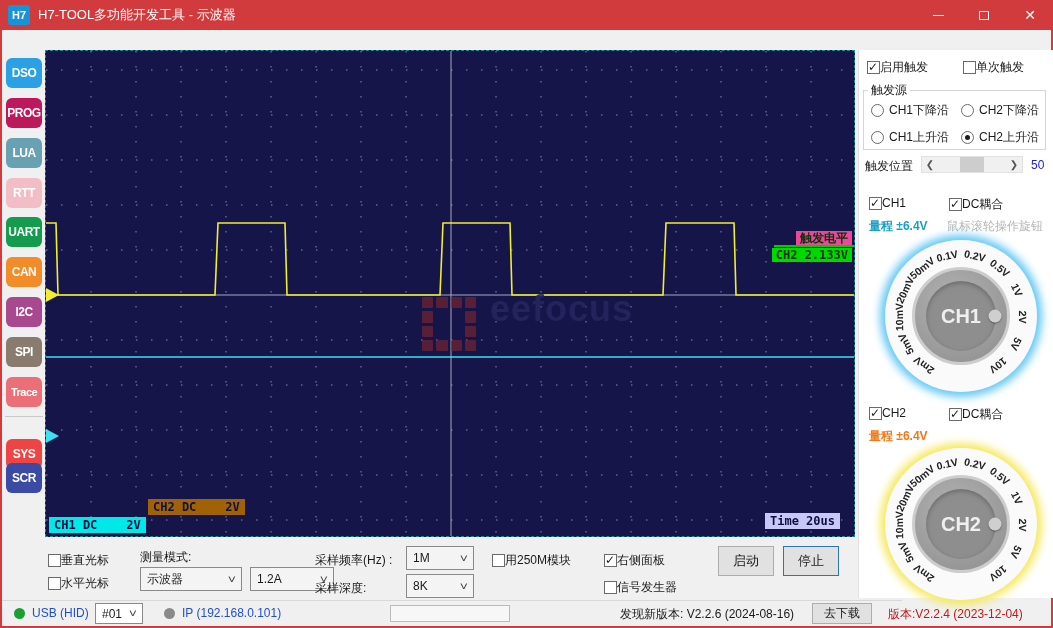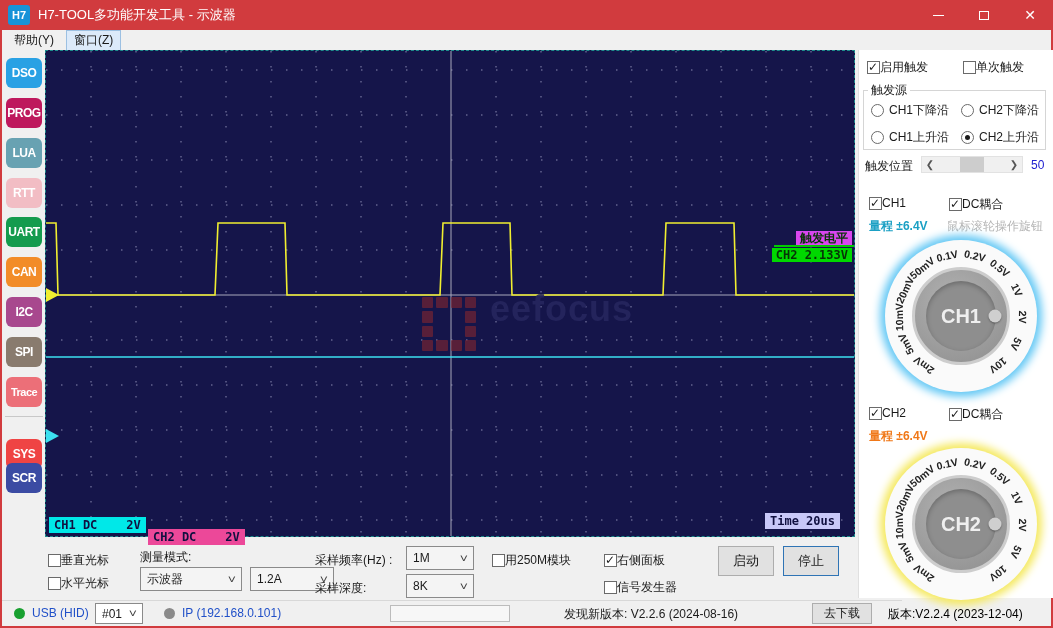--- a/index.html
+++ b/index.html
@@ -70,21 +70,21 @@
   
   .dd{position:absolute;border:1px solid #8a8a8a;background:#f4f4f4;display:flex;align-items:center;padding:4px 6px;}
   .dd .chev{margin-left:auto;color:#444;font-size:10px;transform:scaleX(1.4);}
   .btn{position:absolute;border:1px solid #adadad;background:#e1e1e1;display:flex;align-items:center;justify-content:center;font-size:13px;}
   .btn.focused{border:1px solid #2f74b5;}
   .lbl{position:absolute;white-space:nowrap;}
   
   .statusbar{position:absolute;left:2px;top:600px;width:900px;height:26px;background:#f0f0f0;border-top:1px solid #d8d8d8;}
   .dot{position:absolute;width:11px;height:11px;border-radius:50%;}
   .blue-text{color:#2050c8;}
-  .green-text{color:#000000;}
+  .green-text{color:#b91c1c;}
   .progress{position:absolute;border:1px solid #bcbcbc;background:#f7f7f7;}
 </style>
 </head>
 <body>
 
 <div class="app">
 
   <div class="titlebar">
     <div class="app-logo">H7</div>
     <div class="title">H7-TOOL多功能开发工具 - 示波器</div>
@@ -94,24 +94,20 @@
         </div>
       <div class="win-btn">
           <div class="glyph-max"></div>
         </div>
       <div class="win-btn">
           <span class="glyph-close">✕</span>
         </div>
     </div>
   </div>
 
-  <div class="menubar">
-    <div class="menu-item">帮助(Y)</div>
-    <div class="menu-item active">窗口(Z)</div>
-  </div>
 
   <div class="sidebar">
     <div class="side-btn" style="top: 8px; background-color: rgb(41, 161, 228);">DSO</div>
     <div class="side-btn" style="top: 48px; background-color: #be185d;">PROG</div>
     <div class="side-btn" style="top: 88px; background-color: rgb(104, 162, 178);">LUA</div>
     <div class="side-btn" style="top: 128px; background-color: rgb(242, 189, 196);">RTT</div>
     <div class="side-btn" style="top: 167px; background-color: rgb(20, 155, 78);">UART</div>
     <div class="side-btn" style="top: 207px; background-color: rgb(242, 140, 40);">CAN</div>
     <div class="side-btn" style="top: 247px; background-color: rgb(168, 72, 142);">I2C</div>
     <div class="side-btn" style="top: 287px; background-color: rgb(137, 123, 110);">SPI</div>
@@ -175,25 +171,25 @@
           <div class="wm-cell" style="background: rgb(122, 36, 49); opacity: 0.75;"></div>
           <div class="wm-cell" style="background: rgb(122, 36, 49); opacity: 0.75;"></div>
           <div class="wm-cell" style="background: rgb(122, 36, 49); opacity: 0.75;"></div>
           <div class="wm-cell" style="background: rgb(122, 36, 49); opacity: 0.75;"></div>
         </div>
       <div class="wm-text">
         <span class="wm-title" style="color: rgb(38, 38, 94);">eefocus</span>
       </div>
     </div>
 
-    <div class="trig-label" style="top: 180px; background-color: #d946ef;">触发电平</div>
+    <div class="trig-label" style="top: 180px; background-color: #ec4899;">触发电平</div>
     <div class="trig-label" style="top: 197px; background-color: rgb(0, 216, 0);">CH2 2.133V</div>
 
     <div class="badge" style="left: 3px; top: 466px; background-color: rgb(0, 232, 232);">CH1 DC    2V</div>
-    <div class="badge" style="left: 102px; top: 478px; background-color: #ec4899;">CH2 DC    2V</div>
+    <div class="badge" style="left: 102px; top: 448px; background-color: #a16207;">CH2 DC    2V</div>
     <div class="badge" style="left: 719px; top: 462px; background-color: rgb(200, 200, 248);">Time 20us</div>
   </div>
 
   <div class="right-panel">
     <label class="cb rp-abs" style="left:8px;top:9px">
       <span class="box checked"></span>
       <span>启用触发</span>
     </label>
     <label class="cb rp-abs" style="left:104px;top:9px">
       <span class="box"></span>
@@ -343,18 +339,18 @@
   <div class="statusbar">
     <div class="dot" style="left:12px;top:7px;background:#18a030"></div>
     <span class="lbl blue-text" style="left:30px;top:5px">USB (HID)</span>
     <div class="dd" style="left:93px;top:2px;width:48px;height:21px;background:#fff">
       <span>#01</span>
         <span class="chev">˅</span>
     </div>
     <div class="dot" style="left:162px;top:7px;background:#8a8a8a"></div>
     <span class="lbl blue-text" style="left:180px;top:5px">IP (192.168.0.101)</span>
     <div class="progress" style="left:388px;top:4px;width:120px;height:17px"></div>
-    <span class="lbl" style="left:562px;top:5px">发现新版本: V2.2.6 (2024-08-16)</span>
+    <span class="lbl" style="left:618px;top:5px">发现新版本: V2.2.6 (2024-08-16)</span>
     <div class="btn" style="left:810px;top:2px;width:60px;height:21px;font-size:12px">去下载</div>
     <span class="lbl green-text" style="left:886px;top:5px">版本:V2.2.4 (2023-12-04)</span>
   </div>
 
 </div>
 
 </body></html>

